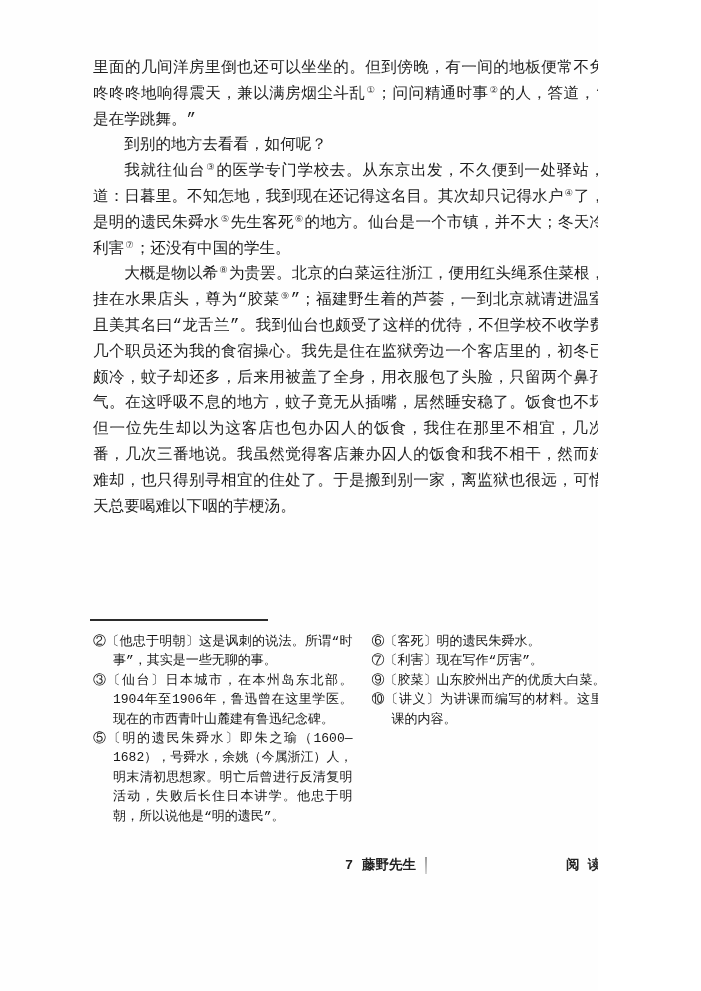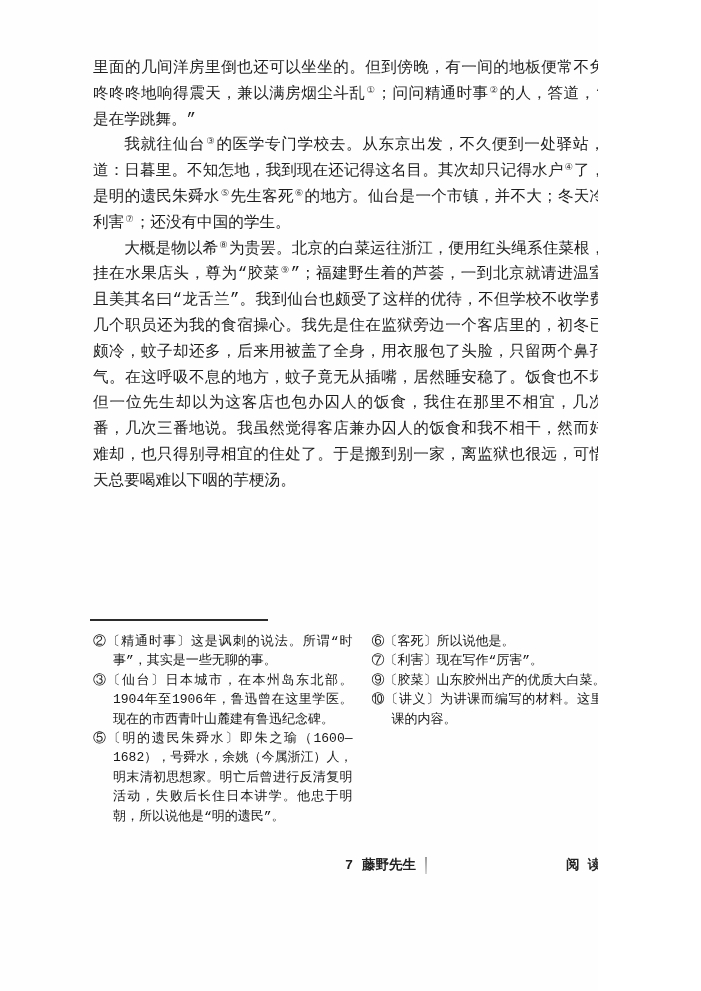--- a/index.html
+++ b/index.html
@@ -89,31 +89,32 @@
     font-weight:bold;
   }
 </style>
 </head>
 <body>
 
 <div class="page">
 
   <div class="main-text">
       <p class="para">里面的几间洋房里倒也还可以坐坐的。但到傍晚，有一间的地板便常不免要咚咚咚地响得震天，兼以满房烟尘斗乱<sup class="fnref">①</sup>；问问精通时事<sup class="fnref">②</sup>的人，答道，“那是在学跳舞。”</p>
+      <p class="para indent">到别的地方去看看，如何呢？</p>
       <p class="para indent">我就往仙台<sup class="fnref">③</sup>的医学专门学校去。从东京出发，不久便到一处驿站，写道：日暮里。不知怎地，我到现在还记得这名目。其次却只记得水户<sup class="fnref">④</sup>了，这是明的遗民朱舜水<sup class="fnref">⑤</sup>先生客死<sup class="fnref">⑥</sup>的地方。仙台是一个市镇，并不大；冬天冷得利害<sup class="fnref">⑦</sup>；还没有中国的学生。</p>
       <p class="para indent">大概是物以希<sup class="fnref">⑧</sup>为贵罢。北京的白菜运往浙江，便用红头绳系住菜根，倒挂在水果店头，尊为“胶菜<sup class="fnref">⑨</sup>”；福建野生着的芦荟，一到北京就请进温室，且美其名曰“龙舌兰”。我到仙台也颇受了这样的优待，不但学校不收学费，几个职员还为我的食宿操心。我先是住在监狱旁边一个客店里的，初冬已经颇冷，蚊子却还多，后来用被盖了全身，用衣服包了头脸，只留两个鼻孔出气。在这呼吸不息的地方，蚊子竟无从插嘴，居然睡安稳了。饭食也不坏。但一位先生却以为这客店也包办囚人的饭食，我住在那里不相宜，几次三番，几次三番地说。我虽然觉得客店兼办囚人的饭食和我不相干，然而好意难却，也只得别寻相宜的住处了。于是搬到别一家，离监狱也很远，可惜每天总要喝难以下咽的芋梗汤。</p>
     </div>
 
   <div class="fn-rule"></div>
 
   <div class="footnotes">
-      <div class="fn-item">②〔精通时事〕这是讽刺的说法。所谓“时事”，其实是一些无聊的事。</div>
+      <div class="fn-item">②〔他忠于明朝〕这是讽刺的说法。所谓“时事”，其实是一些无聊的事。</div>
       <div class="fn-item">③〔仙台〕日本城市，在本州岛东北部。1904年至1906年，鲁迅曾在这里学医。现在的市西青叶山麓建有鲁迅纪念碑。</div>
       <div class="fn-item">⑤〔明的遗民朱舜水〕即朱之瑜（1600—1682），号舜水，余姚（今属浙江）人，明末清初思想家。明亡后曾进行反清复明活动，失败后长住日本讲学。他忠于明朝，所以说他是“明的遗民”。</div>
-      <div class="fn-item">⑥〔客死〕所以说他是。</div>
+      <div class="fn-item">⑥〔客死〕明的遗民朱舜水。</div>
       <div class="fn-item">⑦〔利害〕现在写作“厉害”。</div>
       <div class="fn-item">⑨〔胶菜〕山东胶州出产的优质大白菜。</div>
       <div class="fn-item">⑩〔讲义〕为讲课而编写的材料。这里指讲课的内容。</div>
     </div>
 
   <div class="footer">
     <div class="footer-left">
       <span>7</span>
       <span>藤野先生</span>
       <span class="v-bar"></span>

